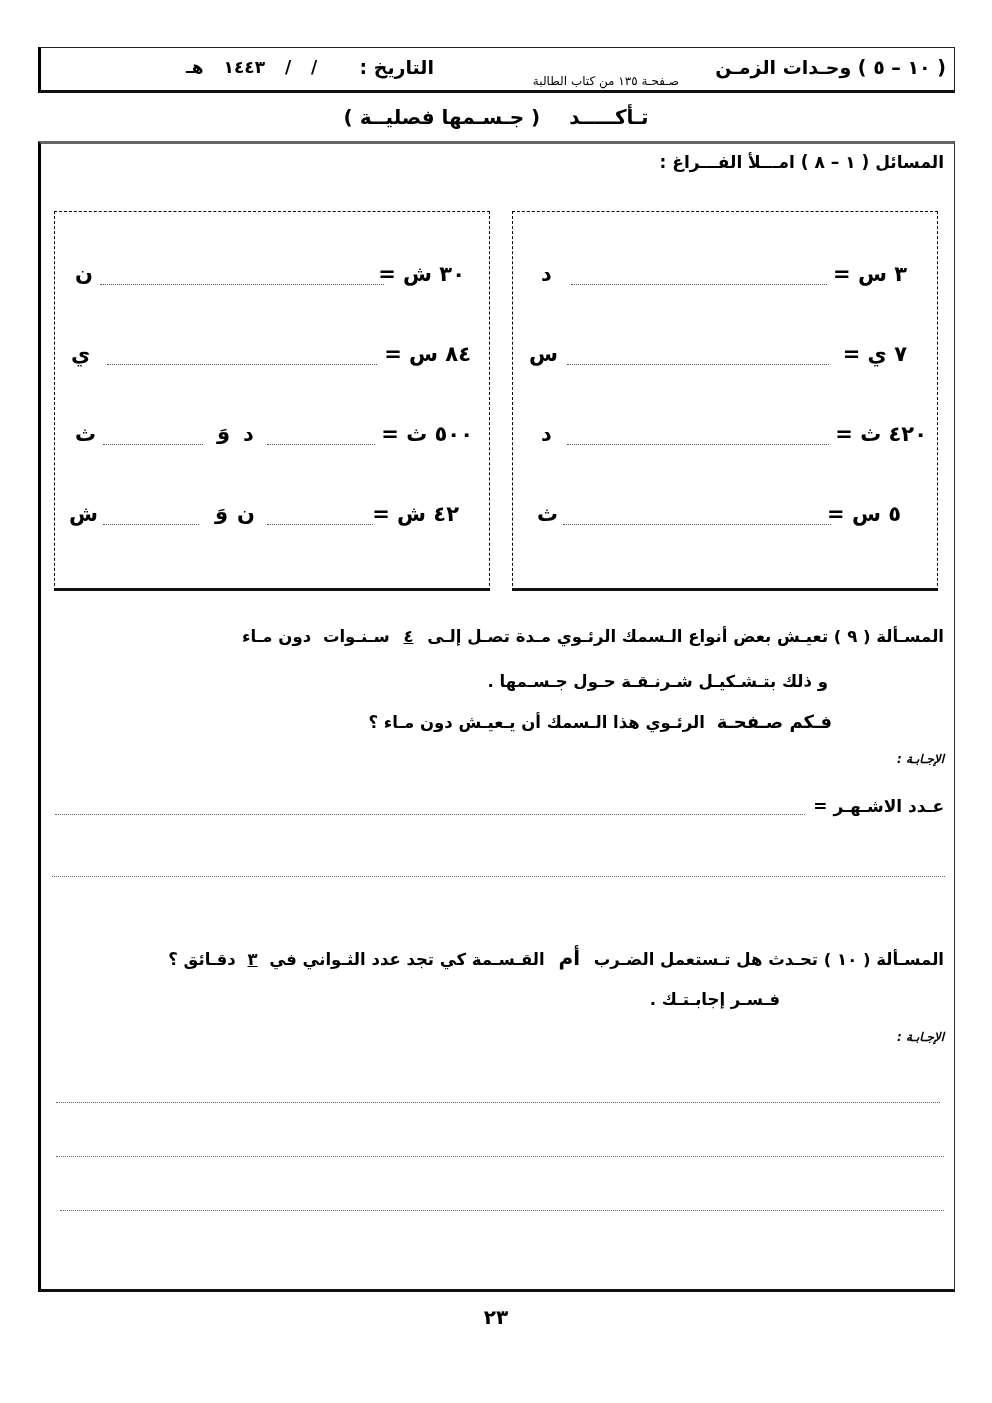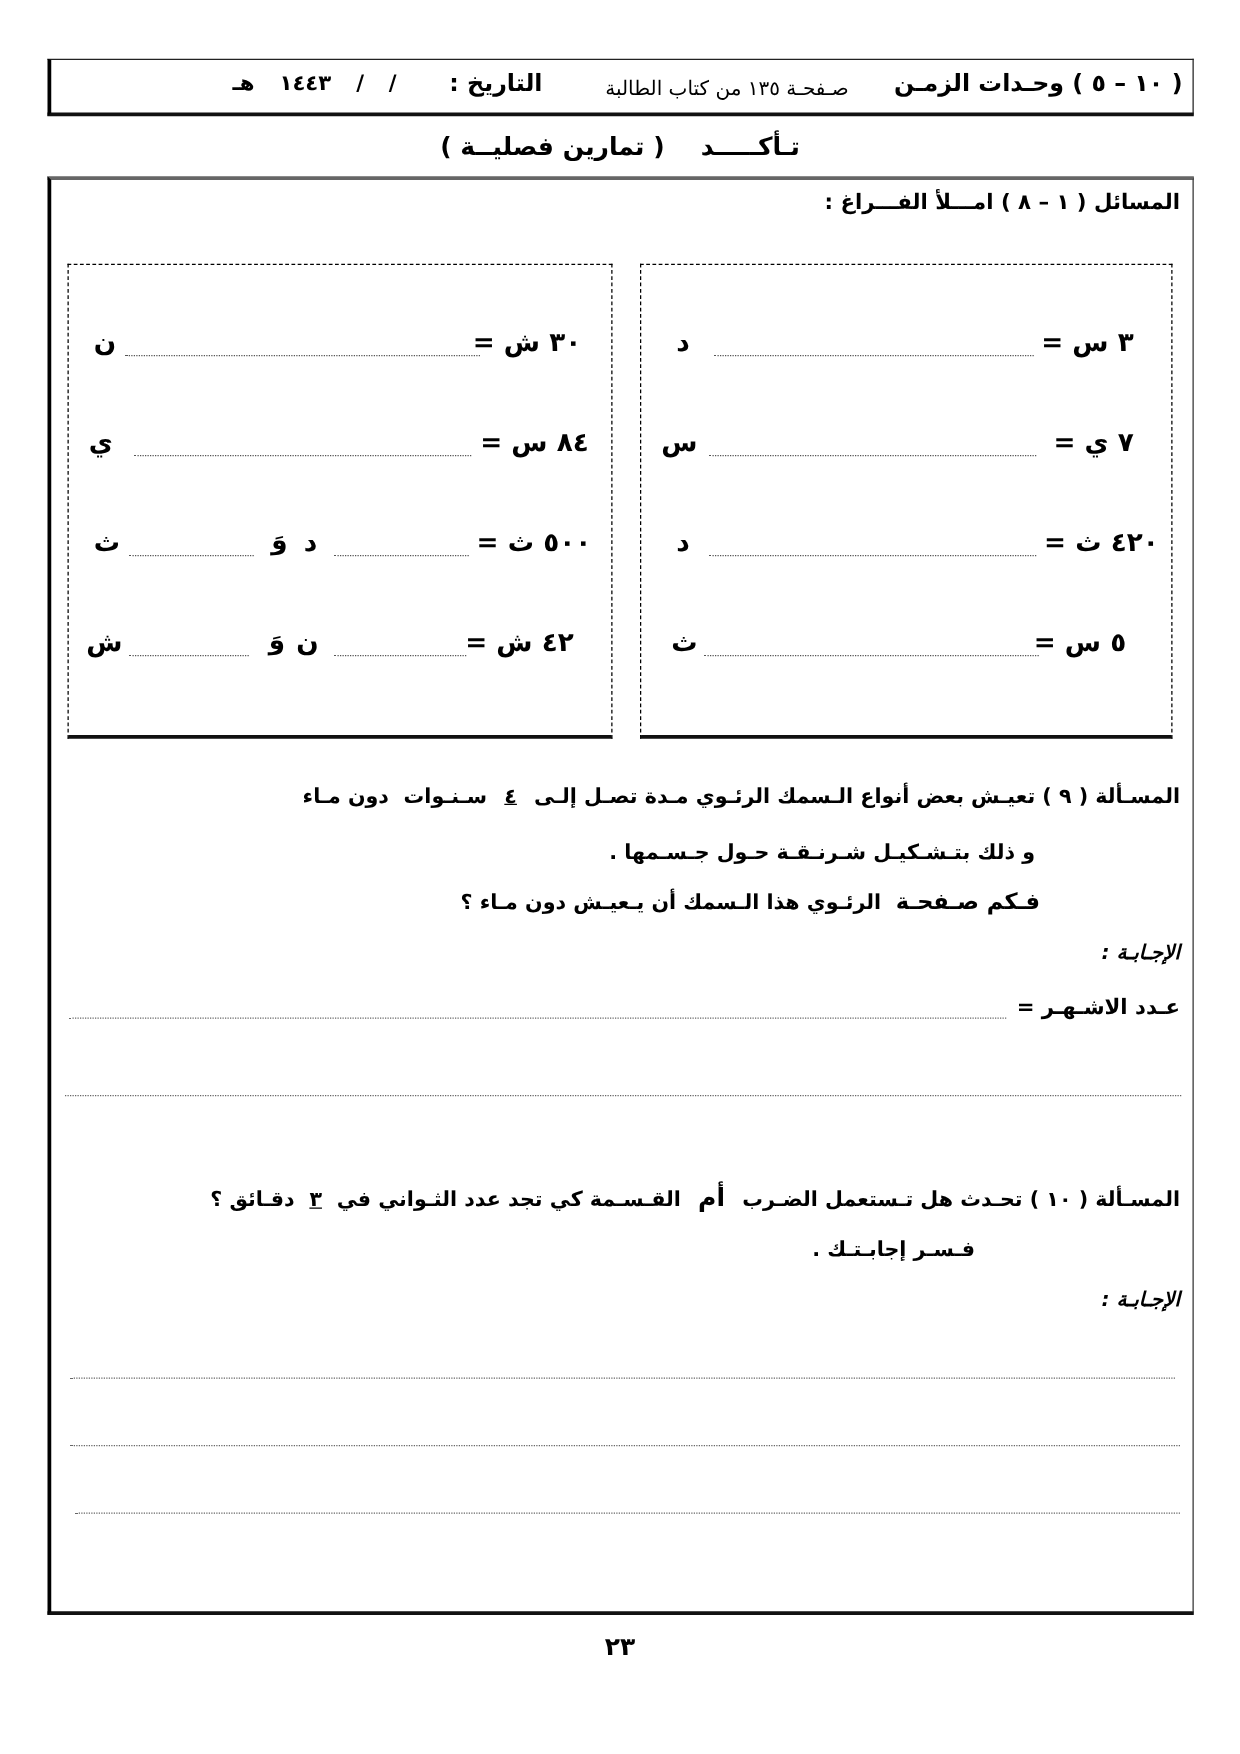--- a/index.html
+++ b/index.html
@@ -15,21 +15,21 @@
 
   
   .header-box {
     position: absolute; left: 38px; top: 47px; width: 917px; height: 46px;
     border-top: 1.5px solid #222;
     border-right: 1.5px solid #222;
     border-left: 3px solid #000;
     border-bottom: 3px solid #111;
   }
   .header-lesson { right: 8px; top: 8px; font-size: 19px; font-weight: bold; white-space: nowrap; }
-  .header-ref { right: 275px; top: 13px; font-size: 16px; white-space: nowrap; }
+  .header-ref { right: 275px; top: 26px; font-size: 12px; white-space: nowrap; }
   .header-date-label { right: 520px; top: 8px; font-size: 19px; font-weight: bold; white-space: nowrap; }
   .header-date-value { left: 145px; top: 9px; font-size: 17px; font-weight: bold; white-space: nowrap; word-spacing: 14px; }
 
   .subtitle { left: 0; width: 992px; top: 105px; text-align: center; font-size: 20px; font-weight: bold; padding-left: 0px; }
   .subtitle span { display: inline-block; }
 
   
   .main-box {
     position: absolute; left: 38px; top: 141px; width: 917px; height: 1151px;
     border-top: 3px solid #666;
@@ -55,38 +55,38 @@
     font-size: 21px; font-weight: bold;
   }
   .eq-row .lhs { position: absolute; top: 0; white-space: nowrap; direction: rtl; }
   .eq-row .dots { position: absolute; top: 22px; border-bottom: 1px dotted #555; height: 1px; }
   .eq-row .unit { position: absolute; top: 0; white-space: nowrap; }
   .eq-row .waw { position: absolute; top: -2px; white-space: nowrap; }
 
   .q9-line { font-size: 16.5px; font-weight: bold; white-space: nowrap; direction: rtl; }
   .heavy { font-weight: 900; letter-spacing: 0.5px; }
   .underline { text-decoration: underline; }
-  .answer-label { font-size: 16px; font-weight: bold; font-style: italic; white-space: nowrap; margin-left: 19px; }
+  .answer-label { font-size: 12px; font-weight: bold; font-style: italic; white-space: nowrap; margin-left: 19px; }
   .dotline { position: absolute; border-bottom: 1px dotted #666; height: 1px; }
 
   .page-num { left: 0; width: 992px; text-align: center; top: 1305px; font-size: 20px; font-weight: bold; }
 </style>
 </head>
 <body>
 
 <div class="header-box">
   <span class="abs header-lesson rtl">( ١٠ – ٥ )  وحـدات الزمـن</span>
   <span class="abs header-ref rtl">صـفحـة  ١٣٥ من كتاب الطالبة</span>
   <span class="abs header-date-label rtl">التاريخ :</span>
   <span class="abs header-date-value rtl">/   /   ١٤٤٣ هـ</span>
 </div>
 
 <div class="abs subtitle rtl">
   <span style="margin-left:22px;text-align:right;">تـأكـــــد</span>
-  <span>(  تمارين فصليــة  )</span>
+  <span>(  جـسـمها فصليــة  )</span>
 </div>
 
 <div class="main-box"></div>
 
 <div class="abs q18-title rtl">المسائل ( ١ – ٨ )  امـــلأ الفـــراغ :</div>
 
 <div class="fill-box right">
   <div class="eq-row" style="top:50px;">
     <span class="lhs" style="right:30px;">٣ س =</span>
     <span class="dots" style="left:58px; width:256px;"></span>

